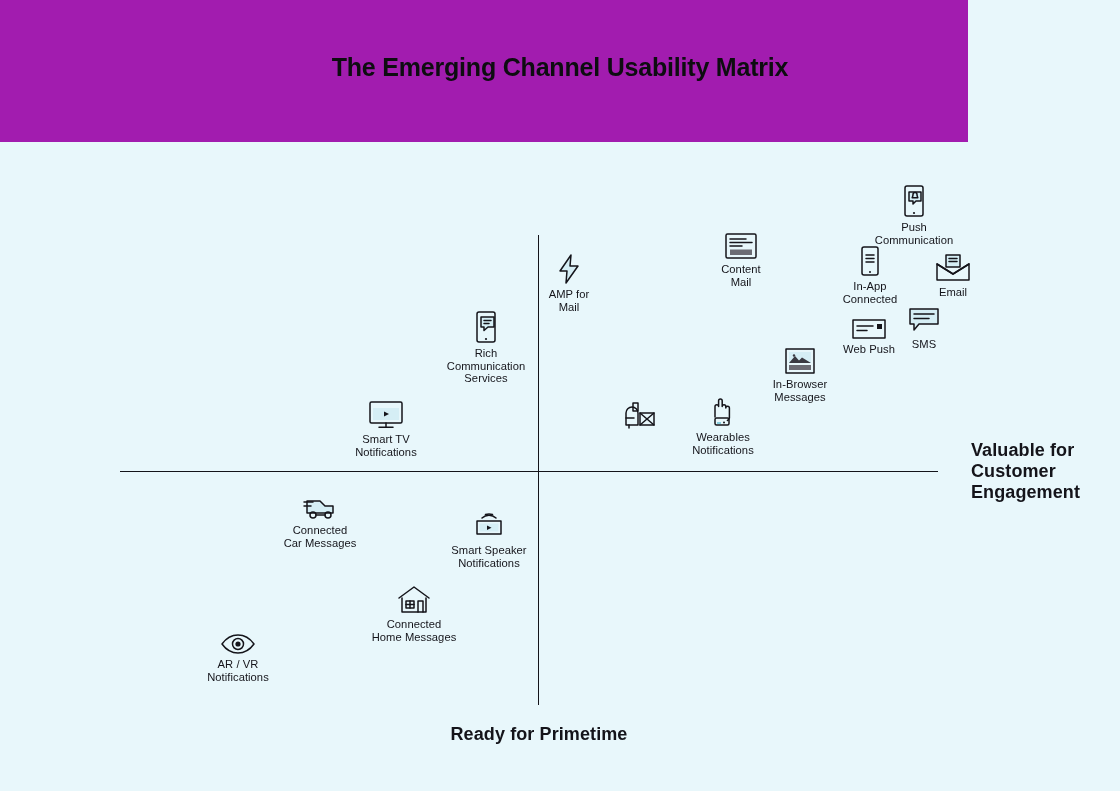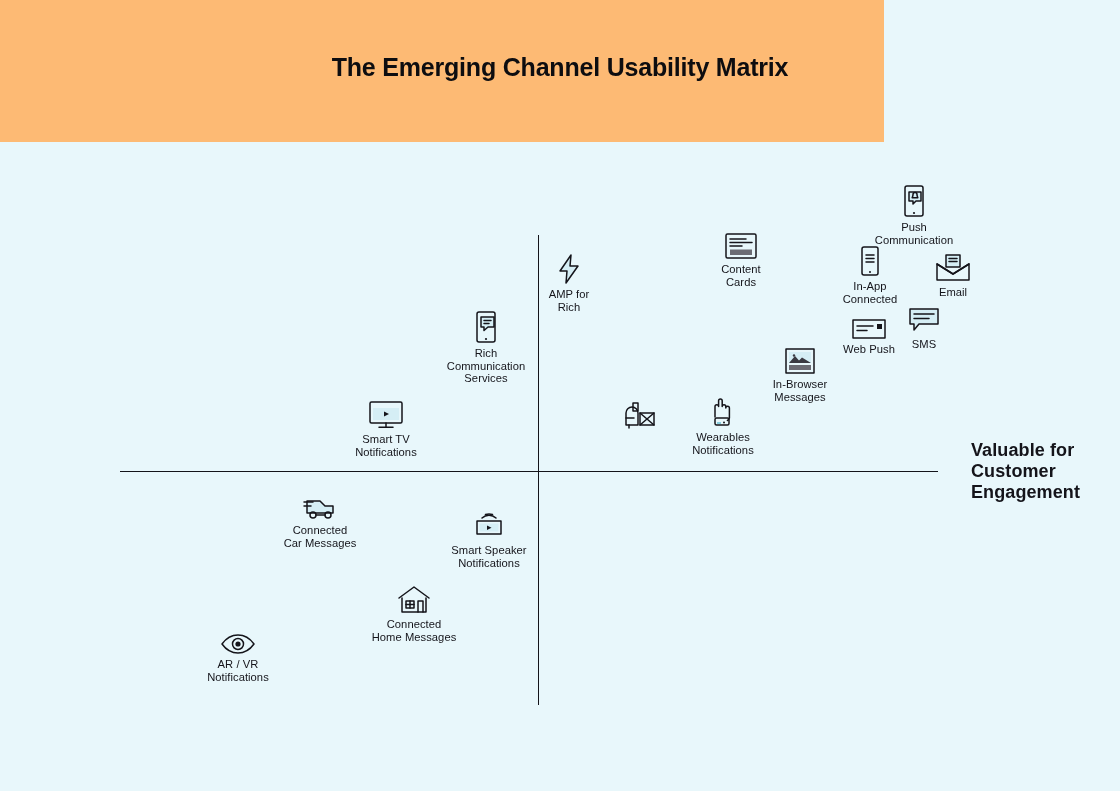--- a/index.html
+++ b/index.html
@@ -12,23 +12,23 @@
     background: #e8f7fb;
     font-family: "Liberation Sans", sans-serif;
     overflow: hidden;
     position: relative;
   }
 
   
   .header {
     position: absolute;
     left: 0; top: 0;
-    width: 884px;
+    width: 968px;
     height: 142px;
-    background: #fdba74;
+    background: #a21caf;
     box-sizing: border-box;
   }
   .header-title {
     position: absolute;
     left: 0; top: 53px;
     width: 1120px;
     text-align: center;
     font-size: 25px;
     font-weight: bold;
     letter-spacing: -0.2px;
@@ -116,20 +116,21 @@
 
 <div class="matrix">
 
   <div class="axis-h"></div>
   <div class="axis-v"></div>
 
   <div class="axis-label axis-label-x">Valuable for
 Customer
 Engagement</div>
 
+  <div class="axis-label axis-label-y">Ready for Primetime</div>
 
   <div id="nodes-layer">
       <div class="node" style="left: 914px; top: 41px;">
         <div class="glyph">
           <svg width="24" height="32" viewBox="0 0 24 32">
       <rect x="3" y="1" width="18" height="30" rx="2" stroke="#14141a" stroke-width="1.5" fill="none" stroke-linecap="round" stroke-linejoin="round"></rect>
       <path d="M7 7h12v9h-5l-3 3v-3H7z" fill="#d5eef5" stroke="#14141a" stroke-width="1.5" stroke-linecap="round" stroke-linejoin="round"></path>
       <path d="M11 9.5a2 2 0 0 1 4 0c0 2 .8 2.6.8 3.2H10.2c0-.6.8-1.2.8-3.2z" stroke="#14141a" stroke-width="1.5" fill="none" stroke-linecap="round" stroke-linejoin="round"></path>
       <circle cx="12" cy="28" r="1.1" fill="#14141a"></circle>
     </svg>
@@ -141,21 +142,21 @@
         <div class="glyph">
           <svg width="32" height="26" viewBox="0 0 32 26">
       <rect x="1" y="1" width="30" height="24" rx="1.5" stroke="#14141a" stroke-width="1.5" fill="none" stroke-linecap="round" stroke-linejoin="round"></rect>
       <line x1="5" y1="6" x2="21" y2="6" stroke="#14141a" stroke-width="1.5" fill="none" stroke-linecap="round" stroke-linejoin="round"></line>
       <line x1="5" y1="9.5" x2="27" y2="9.5" stroke="#14141a" stroke-width="1.5" fill="none" stroke-linecap="round" stroke-linejoin="round"></line>
       <line x1="5" y1="13" x2="17" y2="13" stroke="#14141a" stroke-width="1.5" fill="none" stroke-linecap="round" stroke-linejoin="round"></line>
       <rect x="5" y="16.5" width="22" height="5.5" fill="#6b6b73"></rect>
     </svg>
         </div>
         <div class="caption">Content
-Cards</div>
+Mail</div>
       </div>
       <div class="node" style="left: 870px; top: 100px;">
         <div class="glyph">
           <svg width="20" height="30" viewBox="0 0 20 30">
       <rect x="2" y="1" width="16" height="28" rx="2" stroke="#14141a" stroke-width="1.5" fill="none" stroke-linecap="round" stroke-linejoin="round"></rect>
       <line x1="6" y1="9" x2="14" y2="9" stroke="#14141a" stroke-width="1.5" fill="none" stroke-linecap="round" stroke-linejoin="round"></line>
       <line x1="6" y1="12.5" x2="14" y2="12.5" stroke="#14141a" stroke-width="1.5" fill="none" stroke-linecap="round" stroke-linejoin="round"></line>
       <line x1="6" y1="16" x2="14" y2="16" stroke="#14141a" stroke-width="1.5" fill="none" stroke-linecap="round" stroke-linejoin="round"></line>
       <circle cx="10" cy="26" r="1" fill="#14141a"></circle>
     </svg>
@@ -175,21 +176,21 @@
         </div>
         <div class="caption">Email</div>
       </div>
       <div class="node" style="left: 569px; top: 108px;">
         <div class="glyph">
           <svg width="24" height="30" viewBox="0 0 24 30">
       <path d="M14 1L3 17h7l-1 12L21 12h-8z" fill="#d5eef5" stroke="#14141a" stroke-width="1.5" stroke-linecap="round" stroke-linejoin="round"></path>
     </svg>
         </div>
         <div class="caption">AMP for
-Rich</div>
+Mail</div>
       </div>
       <div class="node" style="left: 869px; top: 163px;">
         <div class="glyph">
           <svg width="34" height="20" viewBox="0 0 34 20">
       <rect x="1" y="1" width="32" height="18" stroke="#14141a" stroke-width="1.5" fill="none" stroke-linecap="round" stroke-linejoin="round"></rect>
       <line x1="5" y1="7" x2="21" y2="7" stroke="#14141a" stroke-width="1.5" fill="none" stroke-linecap="round" stroke-linejoin="round"></line>
       <line x1="5" y1="11.5" x2="15" y2="11.5" stroke="#14141a" stroke-width="1.5" fill="none" stroke-linecap="round" stroke-linejoin="round"></line>
       <rect x="25" y="5" width="5" height="5" fill="#14141a"></rect>
     </svg>
         </div>

